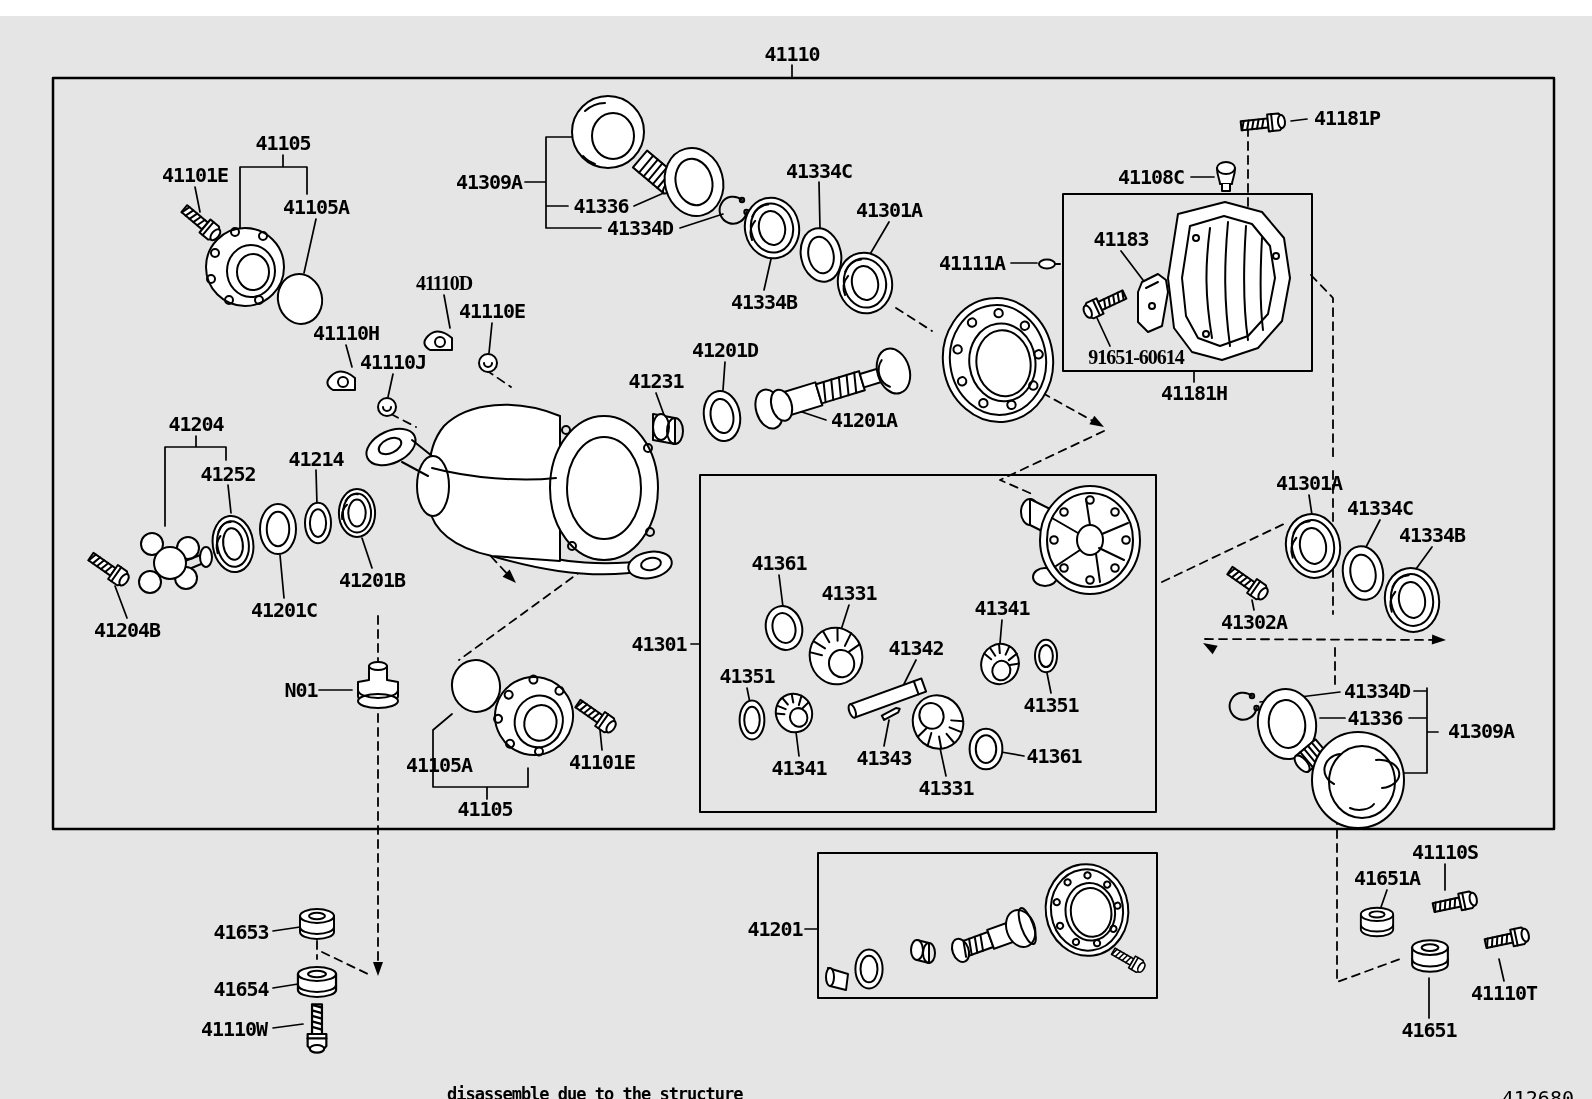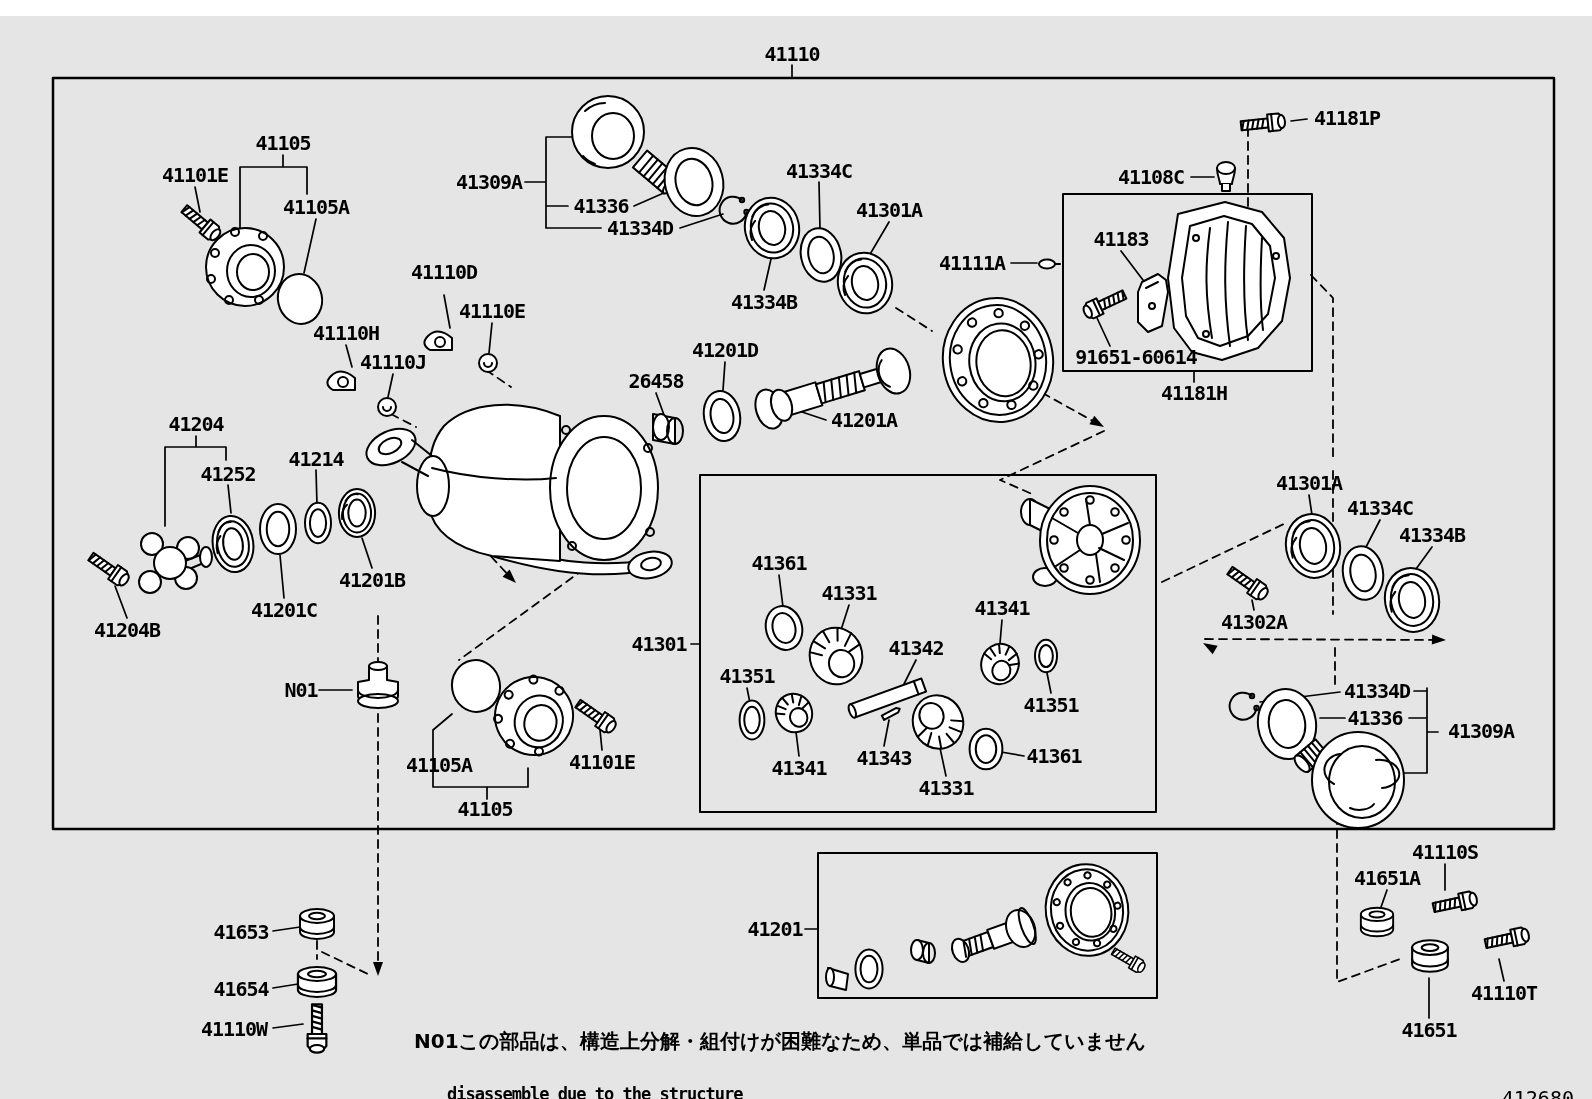--- a/index.html
+++ b/index.html
@@ -402,27 +402,27 @@
       <div class="part-label" style="left: 316px; top: 191px;">41105A</div>
       <div class="part-label" style="left: 489px; top: 166px;">41309A</div>
       <div class="part-label" style="left: 601px; top: 190px;">41336</div>
       <div class="part-label" style="left: 640px; top: 212px;">41334D</div>
       <div class="part-label" style="left: 819px; top: 155px;">41334C</div>
       <div class="part-label" style="left: 889px; top: 194px;">41301A</div>
       <div class="part-label" style="left: 1151px; top: 161px;">41108C</div>
       <div class="part-label" style="left: 972px; top: 247px;">41111A</div>
       <div class="part-label" style="left: 1121px; top: 223px;">41183</div>
       <div class="part-label" style="left: 764px; top: 286px;">41334B</div>
-      <div class="part-label" style="left: 444px; top: 256px;">41110D</div>
+      <div class="part-label" style="left: 444px; top: 267px; font-family: Liberation Serif, serif;">41110D</div>
       <div class="part-label" style="left: 492px; top: 295px;">41110E</div>
       <div class="part-label" style="left: 346px; top: 317px;">41110H</div>
       <div class="part-label" style="left: 393px; top: 346px;">41110J</div>
       <div class="part-label" style="left: 725px; top: 334px;">41201D</div>
-      <div class="part-label" style="left: 656px; top: 365px;">26458</div>
-      <div class="part-label" style="left: 1136px; top: 341px;">91651-60614</div>
+      <div class="part-label" style="left: 656px; top: 365px;">41231</div>
+      <div class="part-label" style="left: 1136px; top: 341px; font-family: Liberation Serif, serif;">91651-60614</div>
       <div class="part-label" style="left: 1194px; top: 377px;">41181H</div>
       <div class="part-label" style="left: 864px; top: 404px;">41201A</div>
       <div class="part-label" style="left: 196px; top: 408px;">41204</div>
       <div class="part-label" style="left: 228px; top: 458px;">41252</div>
       <div class="part-label" style="left: 316px; top: 443px;">41214</div>
       <div class="part-label" style="left: 1309px; top: 467px;">41301A</div>
       <div class="part-label" style="left: 1380px; top: 492px;">41334C</div>
       <div class="part-label" style="left: 1432px; top: 519px;">41334B</div>
       <div class="part-label" style="left: 372px; top: 564px;">41201B</div>
       <div class="part-label" style="left: 284px; top: 594px;">41201C</div>
@@ -449,17 +449,16 @@
       <div class="part-label" style="left: 241px; top: 916px;">41653</div>
       <div class="part-label" style="left: 241px; top: 973px;">41654</div>
       <div class="part-label" style="left: 234px; top: 1013px;">41110W</div>
       <div class="part-label" style="left: 775px; top: 913px; text-align: right;">41201</div>
       <div class="part-label" style="left: 1445px; top: 836px;">41110S</div>
       <div class="part-label" style="left: 1387px; top: 862px;">41651A</div>
       <div class="part-label" style="left: 1504px; top: 977px;">41110T</div>
       <div class="part-label" style="left: 1429px; top: 1014px;">41651</div>
     </div>
 
-<div class="note-jp">N01この部品は、構造上分解・組付けが困難なため、単品では補給していません</div>
 <div class="note-en" id="note-en2">disassemble due to the structure</div>
 <div id="drawing-number">412680</div>
 
 </div>
 
 </body></html>

